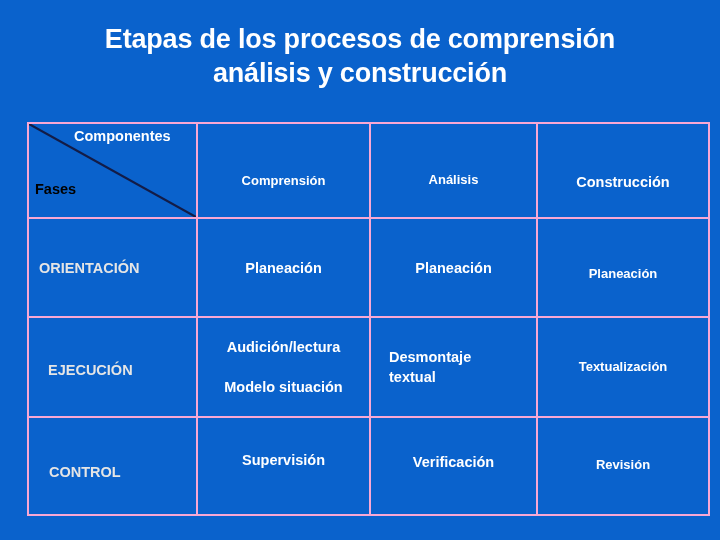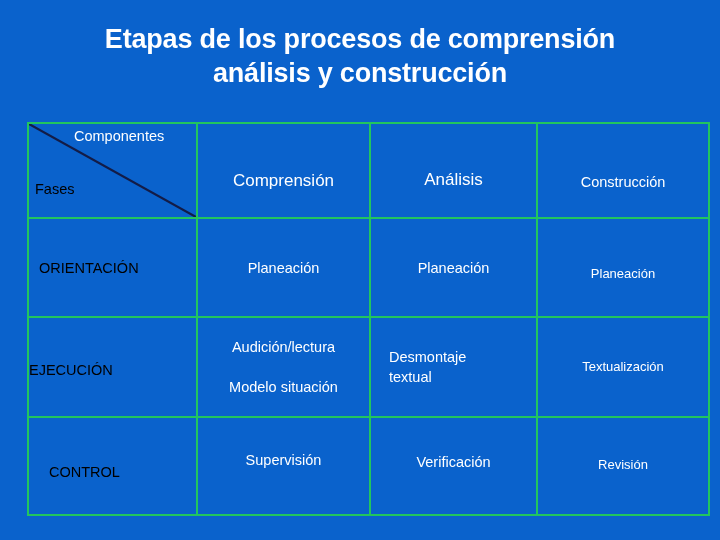--- a/index.html
+++ b/index.html
@@ -37,23 +37,23 @@
   #matrix-table {
     position: absolute;
     left: 27px;
     top: 122px;
     width: 673px;
     height: 386px;
     border-collapse: collapse;
     table-layout: fixed;
   }
   #matrix-table td {
-    border: 2px solid #22c55e;
-    color: #ffffff;
-    font-weight: normal;
+    border: 2px solid #f9a8d4;
+    color: #ffffff;
+    font-weight: bold;
     padding: 0;
     position: relative;
     vertical-align: middle;
   }
 
   
   .col-corner { width: 167px; }
   .col-comp   { width: 171px; }
   .col-anal   { width: 165px; margin-left: 10px; }
   .col-const  { width: 170px; }
@@ -96,40 +96,40 @@
     font-size: 14.5px;
     white-space: nowrap;
     color: #000000;
     z-index: 2;
   }
 
   
   .head-cell-text {
     display: block;
     text-align: center;
-    font-size: 17px;
+    font-size: 13px;
     line-height: 20px;
   }
   .head-cell-text.smaller {
     font-size: 14.5px;
     text-align: center;
   }
   .head-offset-comp { padding-top: 20px; }
   .head-offset-anal { padding-top: 18px; }
   .head-offset-const { padding-top: 23px; }
 
   
   .phase-label {
     display: block;
     font-size: 14.5px;
-    color: #000000;
+    color: #e5e5e5;
     white-space: nowrap;
   }
   .phase-orientacion { padding-left: 10px; }
-  .phase-ejecucion   { padding-top: 6px; }
+  .phase-ejecucion   { padding-left: 19px; padding-top: 6px; }
   .phase-control     { padding-left: 20px; padding-top: 12px; }
 
   
   .cell-text {
     display: block;
     color: #ffffff;
     font-size: 14.5px;
     line-height: 20px;
   }
   .cell-center { text-align: center; }

